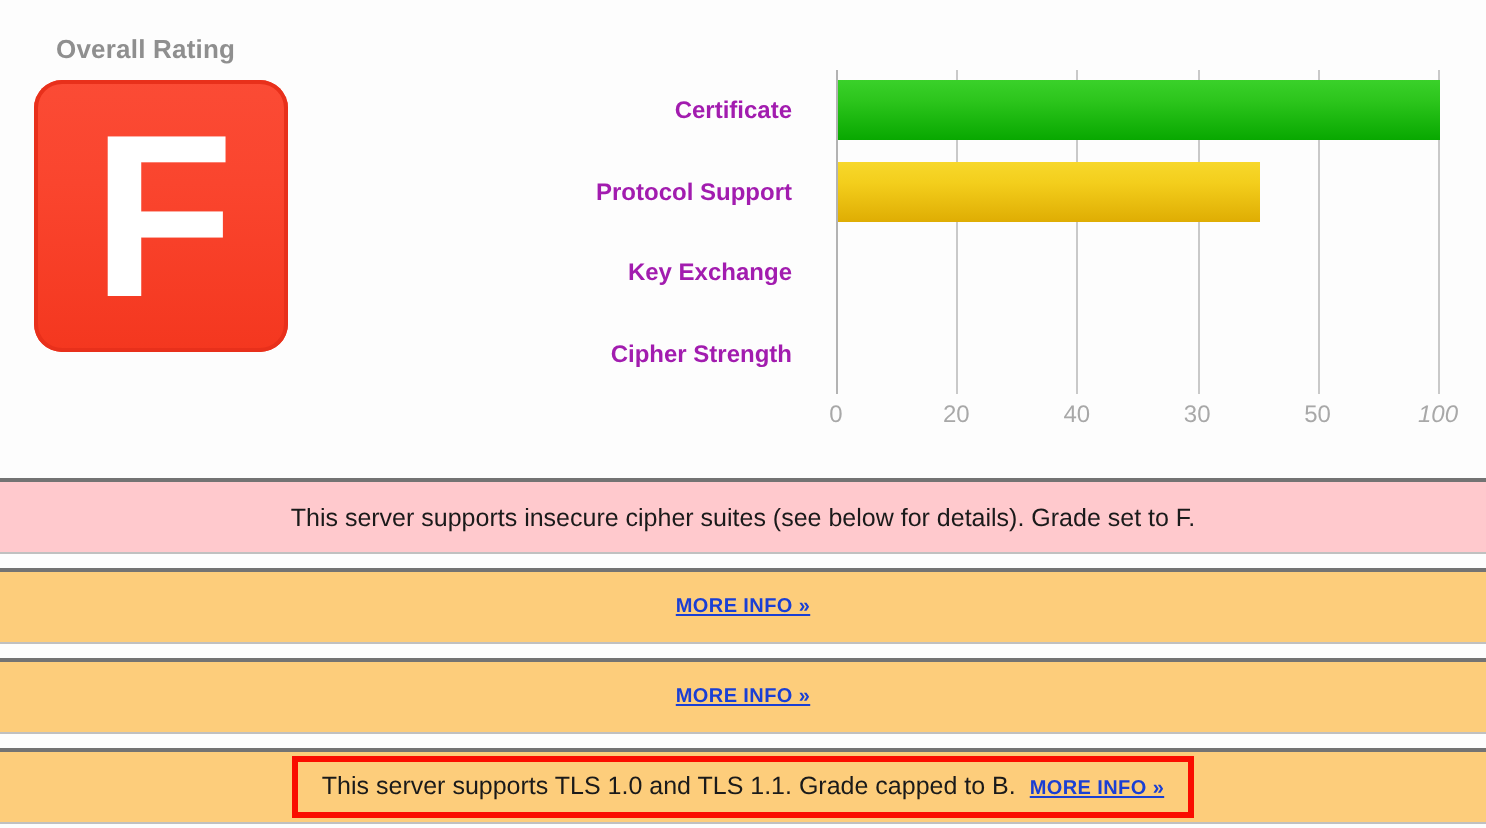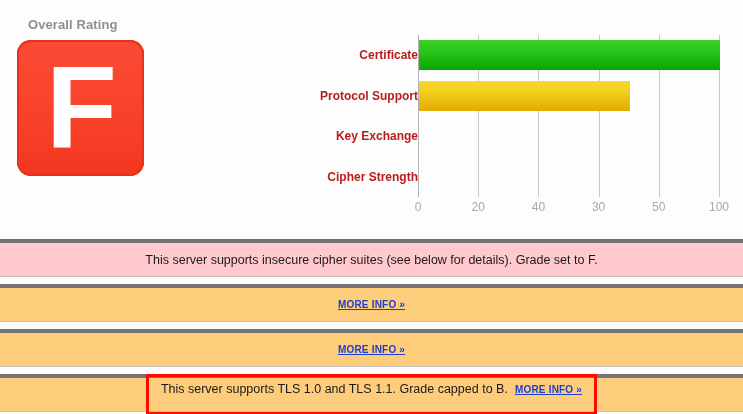--- a/index.html
+++ b/index.html
@@ -96,24 +96,24 @@
     top: 165px;
     font-size: 12px;
     color: #a8a8a8;
     transform: translateX(-50%);
     white-space: nowrap;
   }
 
   .cat-label {
     position: absolute;
     right: 100%;
-    margin-right: 0;
+    margin-right: 22px;
     font-size: 12px;
     font-weight: bold;
-    color: #b91c1c;
+    color: #a21caf;
     white-space: nowrap;
     transform: translateY(-50%);
   }
 
   .bar {
     position: absolute;
     left: 1px;
     height: 30px;
     transform: translateY(-50%);
   }
@@ -132,40 +132,41 @@
     width: 743px;
   }
   .msg {
     position: relative;
     box-sizing: border-box;
     width: 743px;
     height: 38px;
     display: flex;
     align-items: center;
     justify-content: center;
-    border-top: 4px solid #737373;
+    border-top: 2px solid #737373;
     border-bottom: 1px solid #c0c0c0;
     margin-bottom: 7px;
     font-size: 12.5px;
     color: #1a1a1a;
   }
   .msg.pink  { background: #ffc9cd; }
   .msg.amber { background: #fdcd7b; }
 
   .msg-inner {
     display: inline-flex;
     align-items: baseline;
     gap: 7px;
     padding: 0 10px;
   }
   .msg.highlighted .msg-inner {
     outline: 3px solid #fa0c00;
     outline-offset: 0;
-    padding: 5px 12px 16px 12px;
+    padding: 5px 12px 6px 12px;
     background: transparent;
+    align-items: flex-end;
   }
   .msg-text { white-space: nowrap; }
   .more-info {
     font-size: 10px;
     font-weight: bold;
     color: #1a3fd4;
     text-decoration: underline;
     letter-spacing: .2px;
     white-space: nowrap;
     cursor: pointer;
@@ -191,21 +192,21 @@
           <div class="gridline" style="left: 180.6px;"></div>
           <div class="gridline" style="left: 240.8px;"></div>
           <div class="gridline" style="left: 301px;"></div>
         </div>
       <div id="ticklabels">
           <div class="tick-label" style="left: 0px;">0</div>
           <div class="tick-label" style="left: 60.2px;">20</div>
           <div class="tick-label" style="left: 120.4px;">40</div>
           <div class="tick-label" style="left: 180.6px;">30</div>
           <div class="tick-label" style="left: 240.8px;">50</div>
-          <div class="tick-label" style="left: 301px;">100</div>
+          <div class="tick-label" style="left: 301px; font-style: italic;">100</div>
         </div>
       <div id="bars">
           <div class="cat-label" style="top: 20.25px;">Certificate</div>
           <div class="bar green" style="top: 20.25px; width: 301px;"></div>
           <div class="cat-label" style="top: 60.75px;">Protocol Support</div>
           <div class="bar yellow" style="top: 60.75px; width: 210.7px;"></div>
           <div class="cat-label" style="top: 101.25px; padding-left: 32px;">Key Exchange</div>
           <div class="cat-label" style="top: 141.75px;">Cipher Strength</div>
         </div>
     </div>

